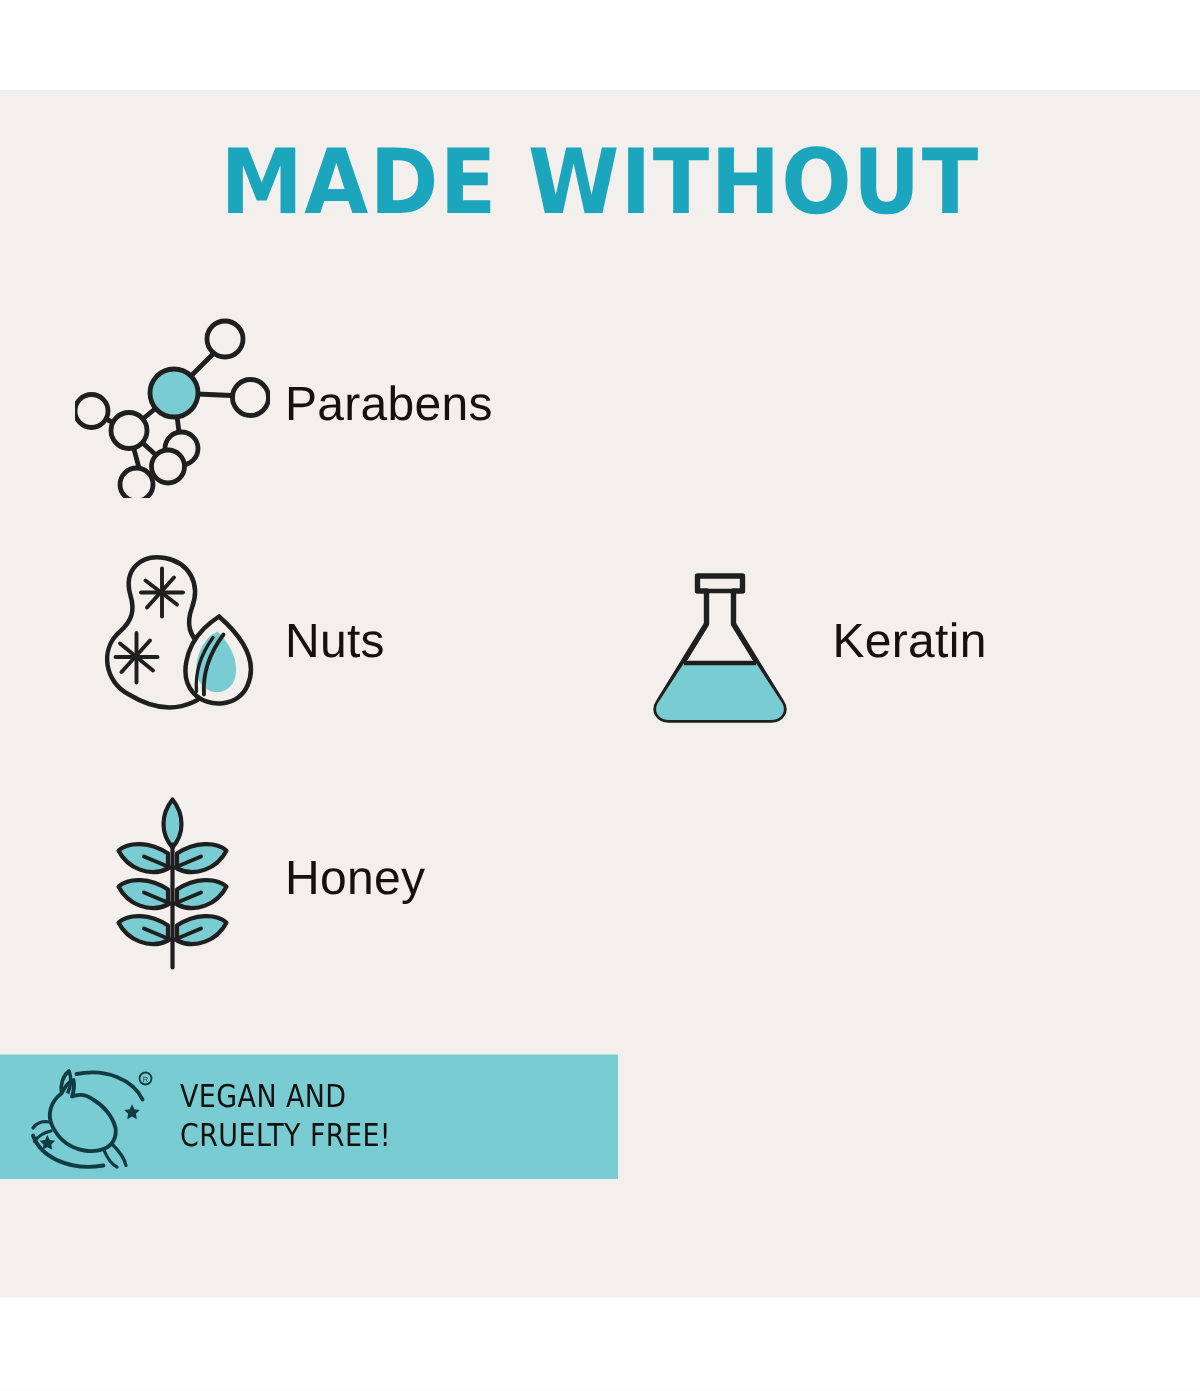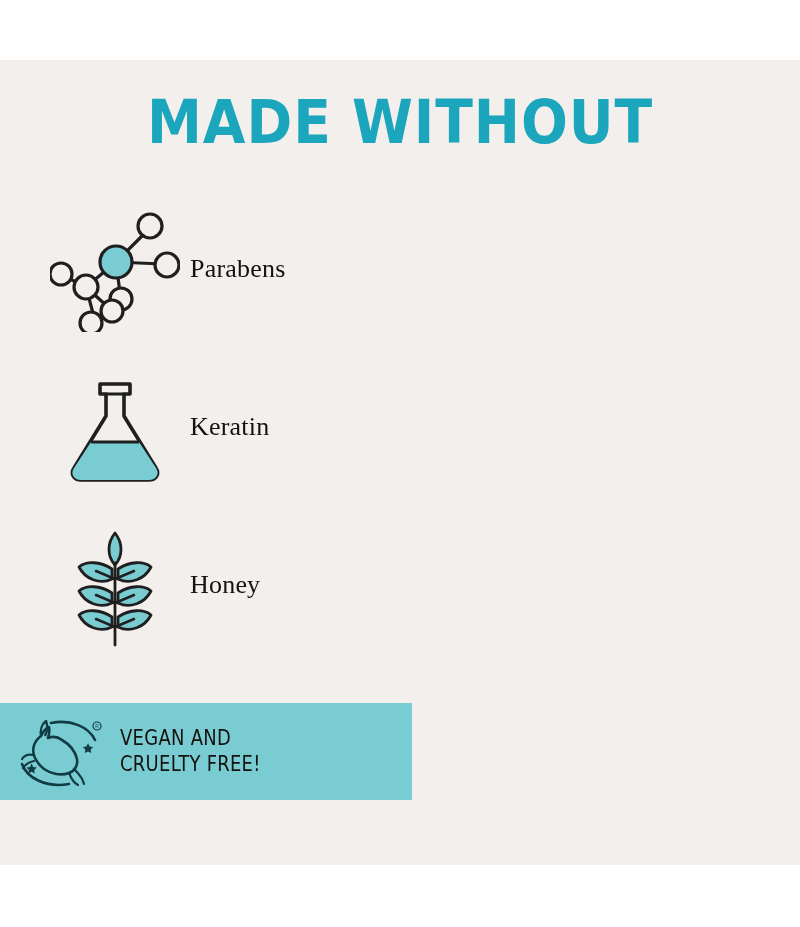--- a/index.html
+++ b/index.html
@@ -64,32 +64,32 @@
     height: 140px;
     display: flex;
     align-items: center;
     justify-content: center;
     flex: 0 0 150px;
   }
   .icon-box svg {
     display: block;
   }
   .label {
-    font-family: Liberation Serif, serif;
-    font-size: 26px;
+    font-family: Liberation Sans, sans-serif;
+    font-size: 32px;
     color: #14110f;
     letter-spacing: 0.2px;
     white-space: nowrap;
   }
   .banner {
     position: absolute;
     left: 0;
     top: 703px;
     width: 412px;
-    height: 97px;
+    height: 83px;
     background: #79cdd2;
     display: flex;
     align-items: center;
   }
   .banner-logo {
     flex: 0 0 120px;
     display: flex;
     align-items: center;
     justify-content: center;
     height: 100%;
@@ -144,20 +144,46 @@
           </svg>
         </div>
         <div class="label">Parabens</div>
       </div>
 
 
     </div>
 
     <div class="row">
 
+      <div class="cell">
+        <div class="icon-box">
+          <svg width="130" height="120" viewBox="0 0 130 120">
+            <path d="M36 96 C20 88 16 66 30 54 C38 47 40 40 37 30 C32 13 44 2 60 5
+                     C76 8 84 22 78 38 C74 49 76 57 84 63 C97 73 94 94 79 101
+                     C64 108 49 104 36 96 Z" fill="#f3efec" stroke="#1f1f1f" stroke-width="3"></path>
+            <g fill="none" stroke="#1f1f1f" stroke-width="2.6" stroke-linecap="round">
+              <line x1="47" y1="20" x2="68" y2="36"></line>
+              <line x1="66" y1="18" x2="48" y2="38"></line>
+              <line x1="44" y1="28" x2="72" y2="28"></line>
+              <line x1="58" y1="12" x2="58" y2="44"></line>
+              <line x1="30" y1="62" x2="52" y2="80"></line>
+              <line x1="50" y1="60" x2="31" y2="81"></line>
+              <line x1="27" y1="71" x2="55" y2="71"></line>
+              <line x1="41" y1="55" x2="41" y2="88"></line>
+            </g>
+            <path d="M96 44 C112 58 122 74 115 90 C109 104 89 106 79 95
+                     C69 84 74 64 86 52 C90 48 93 46 96 44 Z" fill="#f3efec" stroke="#1f1f1f" stroke-width="3"></path>
+            <path d="M95 54 C105 64 110 76 106 87 C102 96 90 97 84 89
+                     C78 81 81 67 89 58 C91 56 93 55 95 54 Z" fill="#79cdd2" stroke="none"></path>
+            <path d="M99 56 C90 68 85 82 86 96" fill="none" stroke="#1f1f1f" stroke-width="2.6" stroke-linecap="round"></path>
+            <path d="M92 58 C84 69 80 82 81 94" fill="none" stroke="#1f1f1f" stroke-width="2.2" stroke-linecap="round"></path>
+          </svg>
+        </div>
+        <div class="label">Nuts</div>
+      </div>
 
       <div class="cell">
         <div class="icon-box">
           <svg width="110" height="115" viewBox="0 0 110 115">
             <path d="M40 14 L70 14 L70 24 L64 24 L64 46 L96 98
                      C100 104 96 110 89 110 L21 110
                      C14 110 10 104 14 98 L46 46 L46 24 L40 24 Z" fill="#f3efec" stroke="#1f1f1f" stroke-width="3.6" stroke-linejoin="round"></path>
             <path d="M31 72 L79 72 L96 98 C100 104 96 110 89 110 L21 110
                      C14 110 10 104 14 98 Z" fill="#79cdd2" stroke="none"></path>
             <path d="M31 72 L79 72" stroke="#1f1f1f" stroke-width="3" fill="none"></path>

